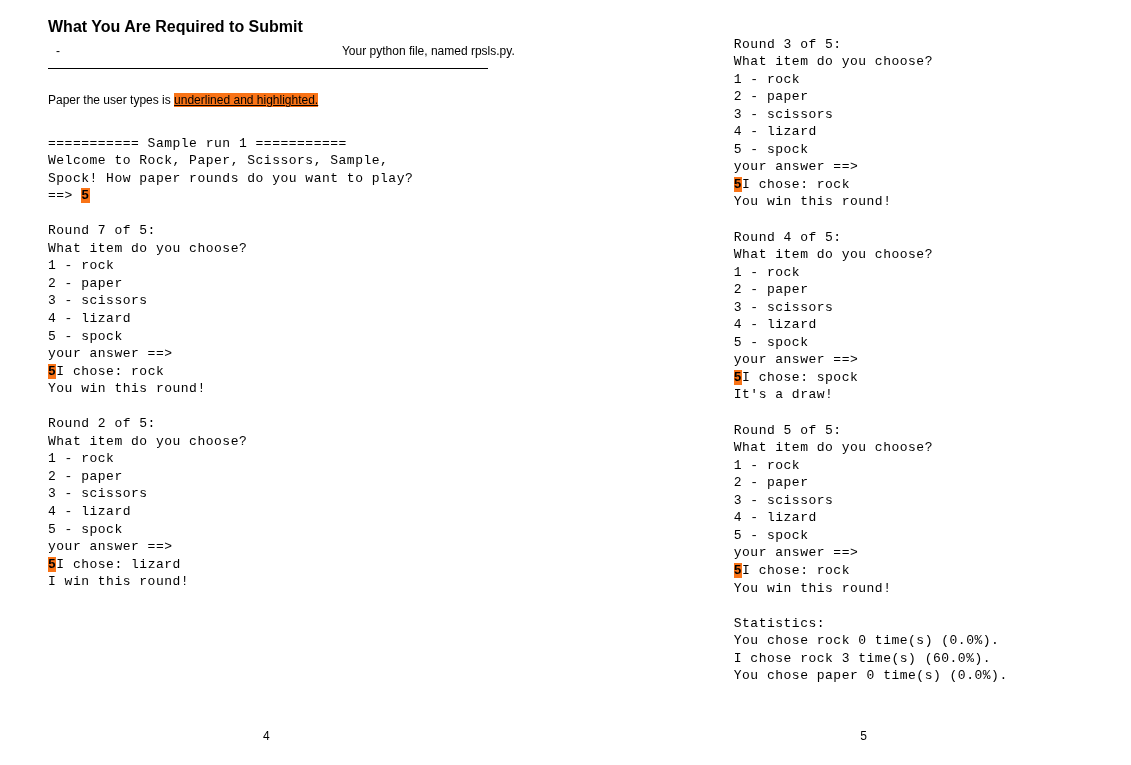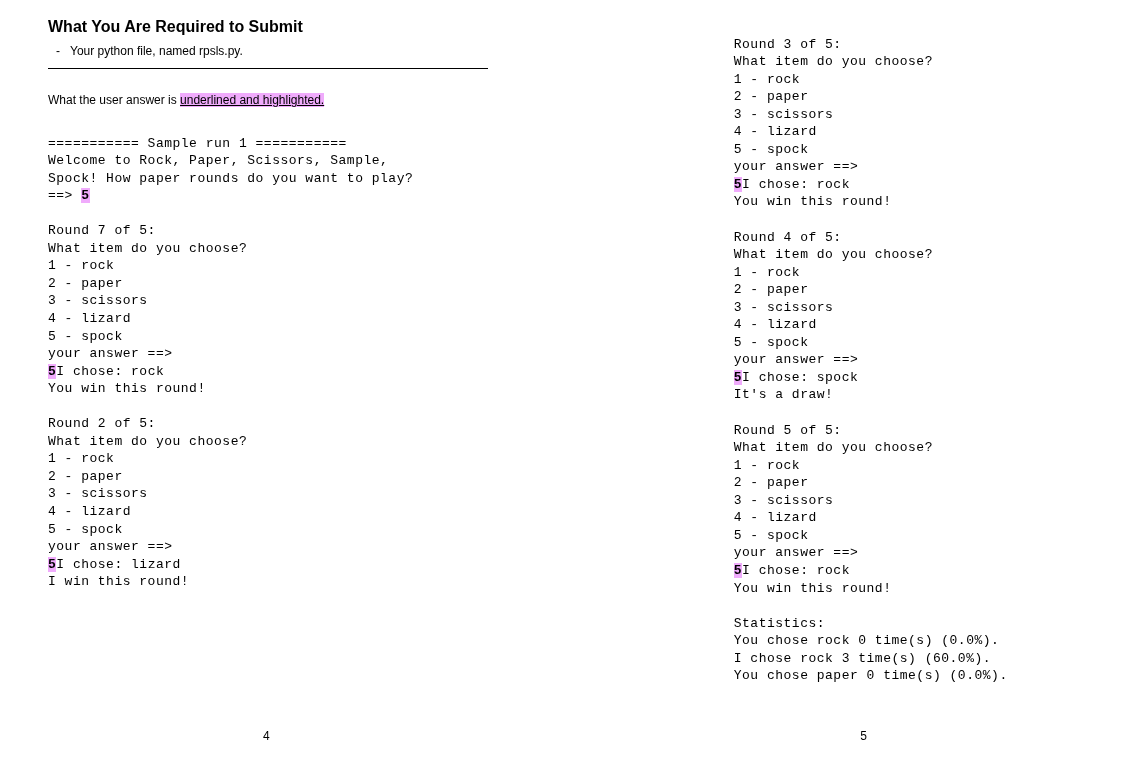--- a/index.html
+++ b/index.html
@@ -33,38 +33,39 @@
   }
   h2.section {
     font-size: 16px;
     font-weight: 700;
     margin: 0 0 8px 0;
   }
   .bullet-line {
     font-size: 12px;
     margin: 0 0 10px 22px;
     position: relative;
+    text-align: right;
   }
   .bullet-line::before {
     content: "-";
     position: absolute;
     left: -14px;
   }
   hr.rule {
     border: none;
     border-top: 1px solid #000;
     margin: 10px 0 24px 0;
     width: 440px;
   }
   .intro {
     font-size: 12px;
     margin: 8px 0 10px 0;
   }
   .hl {
-    background: #f0abfc;
+    background: #f97316;
     text-decoration: underline;
   }
   .mono {
     font-family: "Courier New", monospace;
     font-size: 13px;
     line-height: 1.35;
     white-space: pre;
     letter-spacing: 0.5px;
   }
   .mono .hl {
@@ -85,21 +86,21 @@
 
 <div class="page-wrap">
 
   <div class="col col-left">
 
     <h2 class="section">What You Are Required to Submit</h2>
     <p class="bullet-line">Your python file, named rpsls.py.</p>
     <hr class="rule">
 
     <p class="intro">
-      <span>What the user answer is </span><span class="hl">underlined and highlighted.</span>
+      <span>Paper the user types is </span><span class="hl">underlined and highlighted.</span>
     </p>
 
     <div class="mono">
 <span>=========== Sample run 1 ===========</span>
 <span>Welcome to Rock, Paper, Scissors, Sample,</span>
 <span>Spock! How paper rounds do you want to play?</span>
 <span>==&gt; </span><span class="hl">5</span>
 
 <span>Round 7 of 5:</span>
 <span>What item do you choose?</span>

